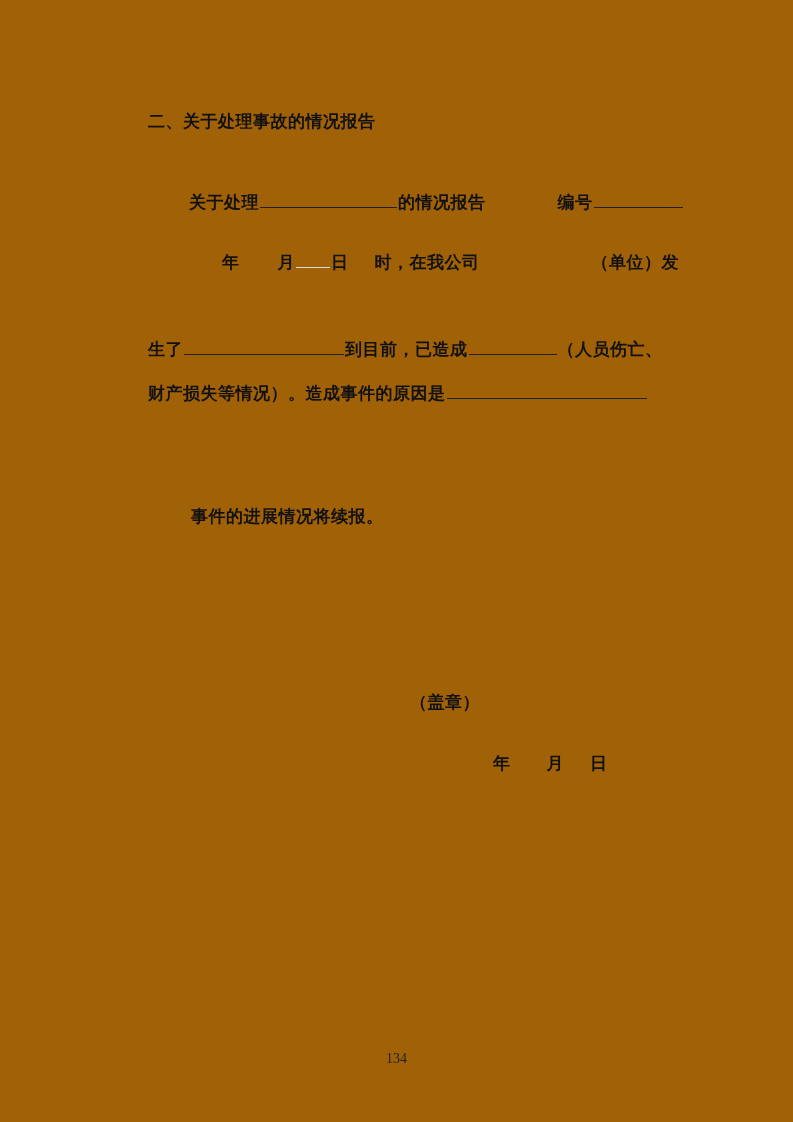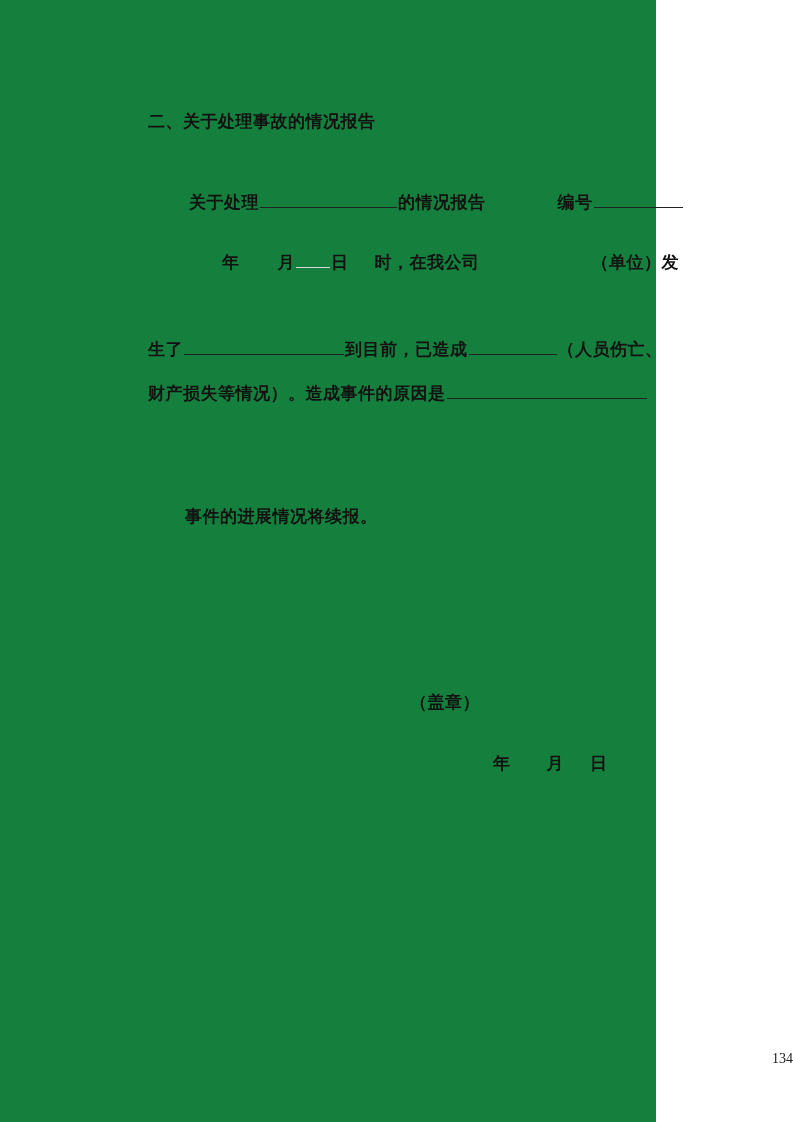--- a/index.html
+++ b/index.html
@@ -11,23 +11,23 @@
       width: 793px;
       height: 1122px;
       position: relative;
       overflow: hidden;
       font-family: "DejaVu Sans", "Liberation Sans", sans-serif;
       color: #111111;
     }
     .page {
       position: absolute;
       left: 0; top: 0;
-      width: 656px;
+      width: 793px;
       height: 1122px;
-      background: #15803d;
+      background: #a16207;
     }
     .line {
       position: absolute;
       font-size: 17px;
       font-weight: bold;
       white-space: nowrap;
       line-height: 22px;
       letter-spacing: 0.5px;
     }
     .blank {
@@ -39,21 +39,21 @@
     }
     .blank.faint {
       border-bottom: 1px solid #d8d8d8;
     }
     .gap { display: inline-block; }
     .page-number {
       position: absolute;
       left: 0;
       width: 793px;
       top: 1051px;
-      text-align: right;
+      text-align: center;
       font-family: "Liberation Serif", "DejaVu Serif", serif;
       font-size: 14px;
       font-weight: normal;
       color: #222;
     }
   </style>
 </head>
 <body>
 
 <div class="page">
@@ -70,21 +70,21 @@
 
   <div class="line" style="left:148px; top:318px;margin-top:20px;">
     <span>生了</span><span class="blank" style="width:160px;"></span><span>到目前，已造成</span><span class="blank" style="width:88px;"></span><span>（人员伤亡、</span>
   </div>
 
   <div class="line" style="left:148px; top:382px;">
     <span>财产损失等情况）。造成事件的原因是</span><span class="blank" style="width:200px;"></span>
   </div>
 
 
-  <div class="line" style="left:185px; top:505px;">事件的进展情况将续报。</div>
+  <div class="line" style="left:191px; top:505px;">事件的进展情况将续报。</div>
 
   <div class="line" style="left:398px; top:691px;margin-left:12px;">（盖章）</div>
 
   <div class="line" style="left:493px; top:752px;">
     <span>年</span><span class="gap" style="width:36px;"></span><span>月</span><span class="gap" style="width:26px;"></span><span>日</span>
   </div>
 
   <div class="page-number">134</div>
 
 </div>

